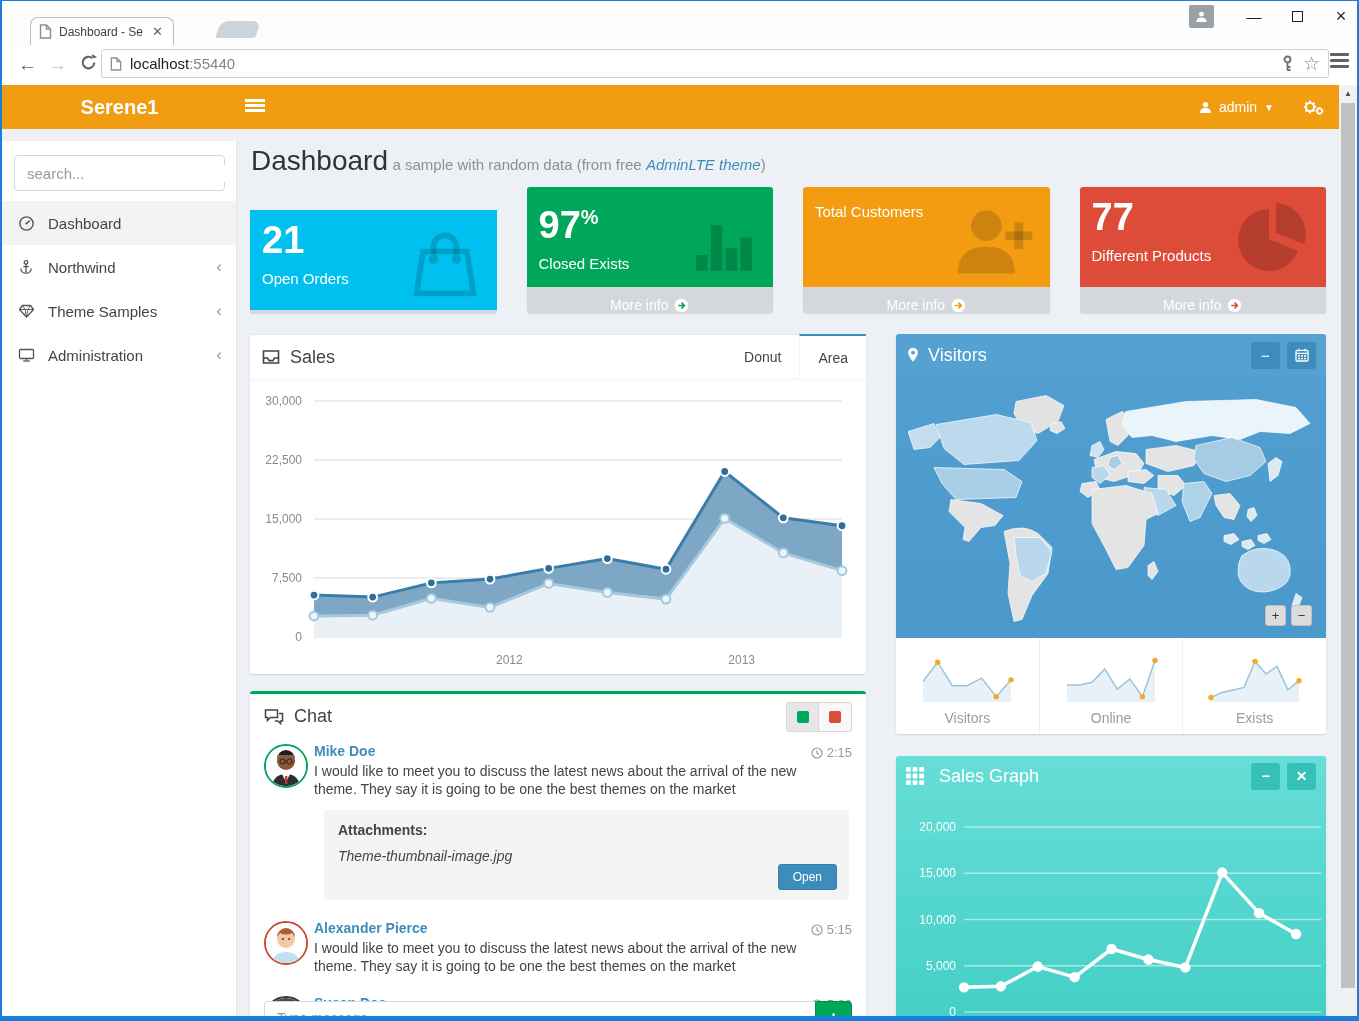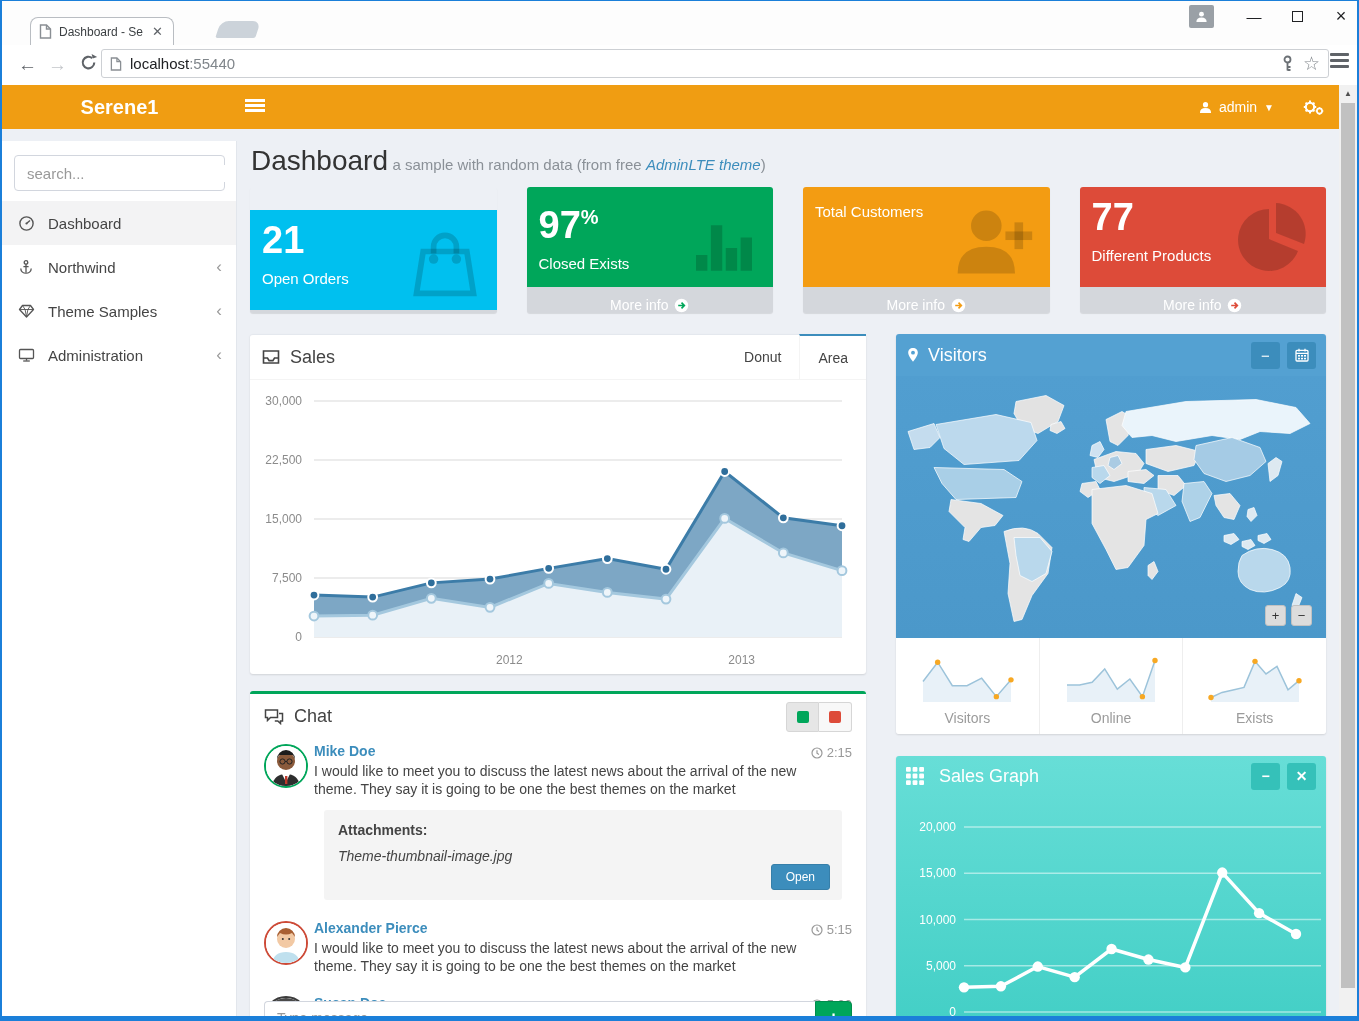--- a/index.html
+++ b/index.html
@@ -95,21 +95,21 @@
   
   .chat-panel { margin-top:17px; height:340px; border-top:3px solid #00a65a; overflow:hidden; }
   .chat-head { height:45px; display:flex; align-items:center; padding:4px 14px; }
   .chat-title { font-size:18px; color:#444; margin-left:10px; }
   .chat-toggle { margin-left:auto; display:flex; }
   .ct-btn { width:33px; height:30px; border:1px solid #d6d6d6; background:#f8f8f8;
             display:flex; align-items:center; justify-content:center; cursor:pointer; }
   .ct-btn.first { border-radius:3px 0 0 3px; background:#e6e6e6; }
   .ct-btn.last  { border-radius:0 3px 3px 0; border-left:none; }
   .sq { width:12px; height:12px; border-radius:2px; }
-  .msg { position:relative; padding:4px 14px 10px 64px; }
+  .msg { position:relative; padding:4px 7px 10px 64px; }
   .avatar { position:absolute; left:14px; top:5px; width:44px; height:44px; border-radius:50%;
             border:2px solid; overflow:hidden; background:#fff; }
   .msg-name { font-size:14px; font-weight:bold; color:#3c8dbc; }
   .msg-time { position:absolute; right:14px; top:6px; font-size:13px; color:#999;
               display:flex; align-items:center; gap:4px; }
   .msg-text { font-size:14px; color:#444; line-height:18px; margin-top:3px; max-width:525px; }
   .attach { margin:12px 10px 6px 10px; background:#f4f4f4; border-radius:3px; padding:12px 14px 12px 14px; position:relative; height:90px; }
   .attach-label { font-size:14px; font-weight:bold; color:#444; }
   .attach-file { font-size:14px; font-style:italic; color:#444; margin-top:10px; }
   .open-btn { position:absolute; right:12px; bottom:10px; background:#3c8dbc; color:#fff; font-size:12px;

